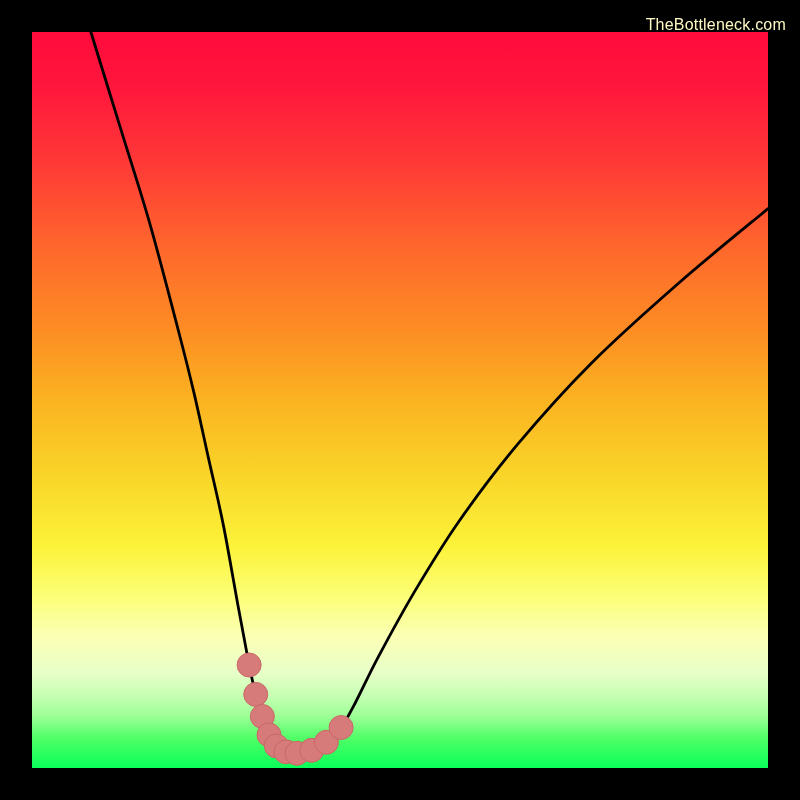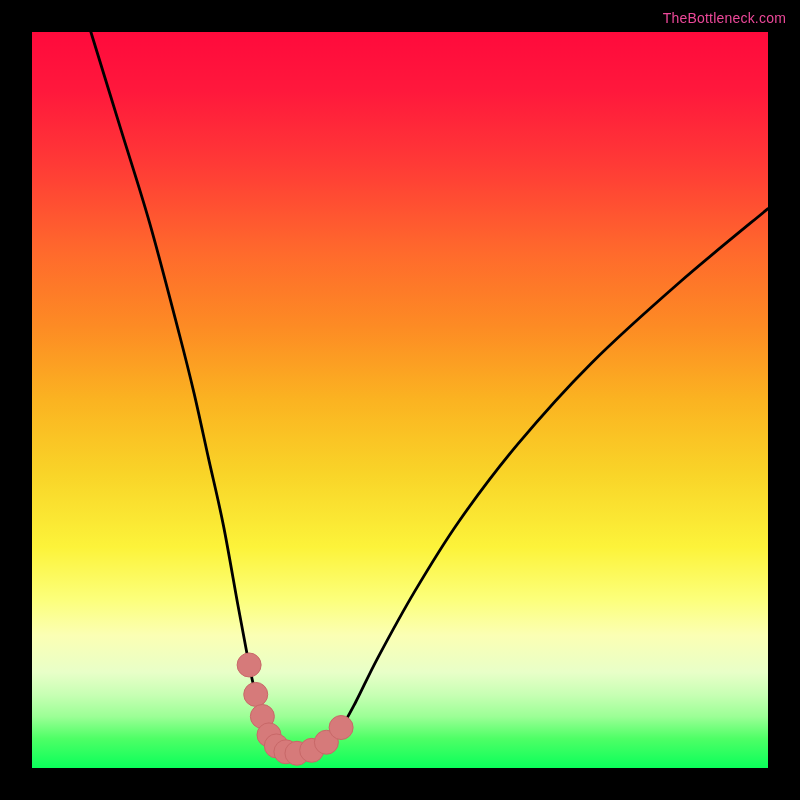--- a/index.html
+++ b/index.html
@@ -38,24 +38,24 @@
       #fbffb4 82%,
       #e8ffc8 87%,
       #c8ffb4 90%,
       #9cff96 93%,
       #4eff66 96%,
       #0aff5a 100%
     );
   }
   .watermark {
     position: absolute;
-    top: 10px;
+    top: 16px;
     right: 14px;
-    color: #ec4899;
-    font-size: 14px;
+    color: #fef9c3;
+    font-size: 16px;
     letter-spacing: 0.2px;
     font-weight: 400;
     user-select: none;
   }
   svg.curve-layer {
     position: absolute;
     left: 0;
     top: 0;
     width: 736px;
     height: 736px;

